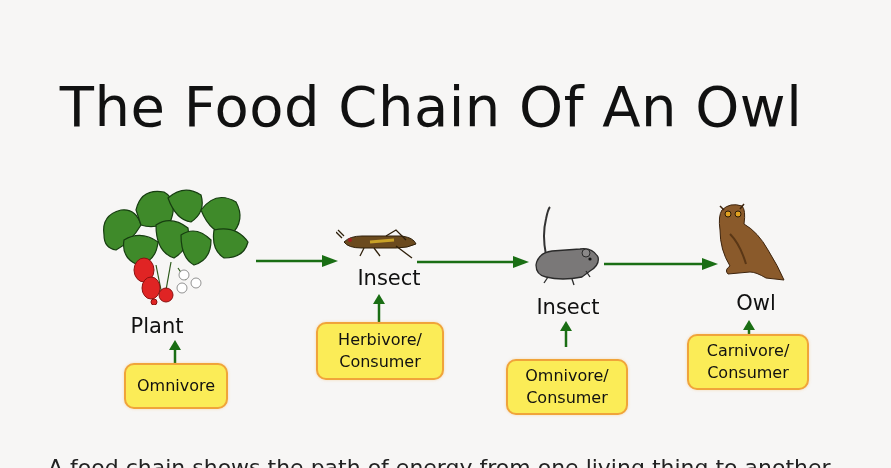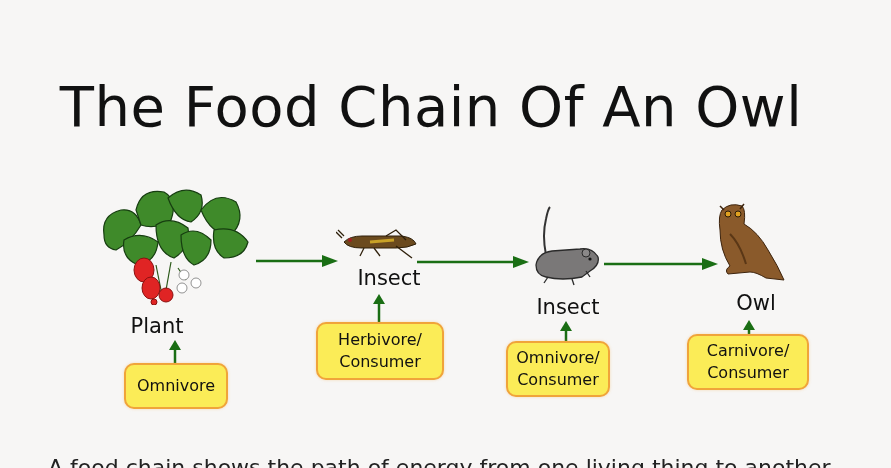--- a/index.html
+++ b/index.html
@@ -98,21 +98,21 @@
       <path d="M16 72 L12 78"></path>
       <path d="M40 74 L42 80"></path>
       <path d="M54 66 L58 72"></path>
     </g>
 </svg>
 <div class="label" style="left:520px;top:295px;width:96px">Insect</div>
 <svg class="arrow" style="left:559px;top:321px" width="14" height="26">
     <line x1="7" y1="26" x2="7" y2="8" stroke="#1a6e14" stroke-width="2.5"></line>
     <polygon points="1,10 13,10 7,0" fill="#1a6e14"></polygon>
   </svg>
-<div class="box" style="left:506px;top:341px;width:104px;height:56px">
+<div class="box" style="left:506px;top:359px;width:122px;height:56px">
   <div><span>Omnivore/</span><br><span>Consumer</span></div>
 </div>
 
 <svg class="arrow" style="left:604px;top:257px" width="114" height="14">
     <line x1="0" y1="7" x2="102" y2="7" stroke="#1a6e14" stroke-width="2.5"></line>
     <polygon points="98,1 114,7 98,13" fill="#1a6e14"></polygon>
   </svg>
 
 <svg class="pic" style="left:716px;top:200px" width="72" height="82" viewBox="0 0 72 82">
   <path d="M6 10 Q14 2 26 6 Q30 10 28 24 Q42 32 52 50 Q62 66 68 80 L50 78 Q40 72 34 72 L12 74 Q8 70 14 66 Q4 50 4 30 Q2 16 6 10Z" fill="#8a5a2b" stroke="#3d240e" stroke-width="1"></path>

